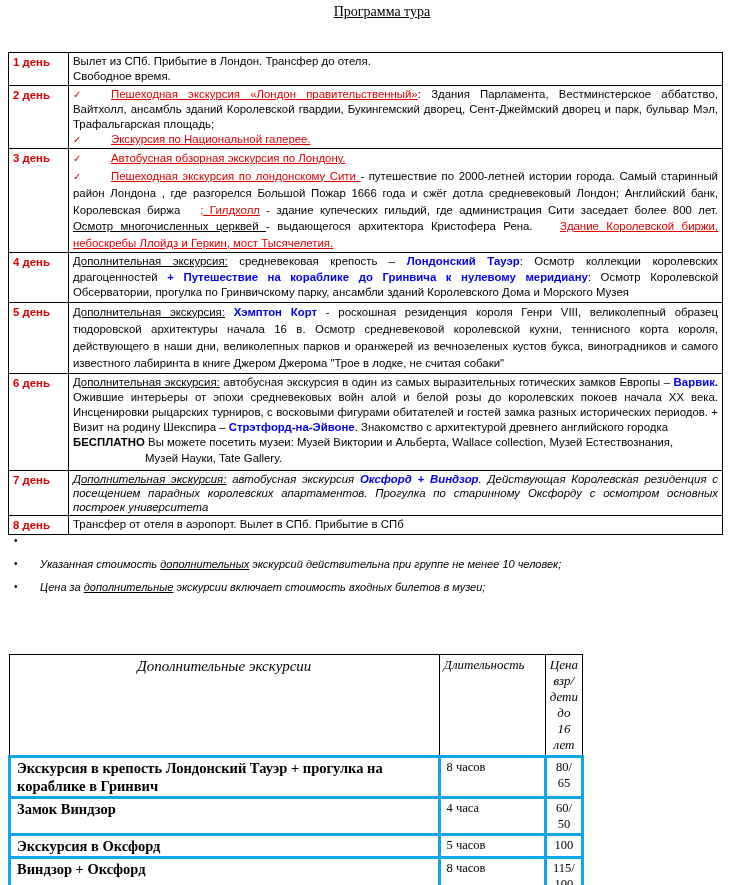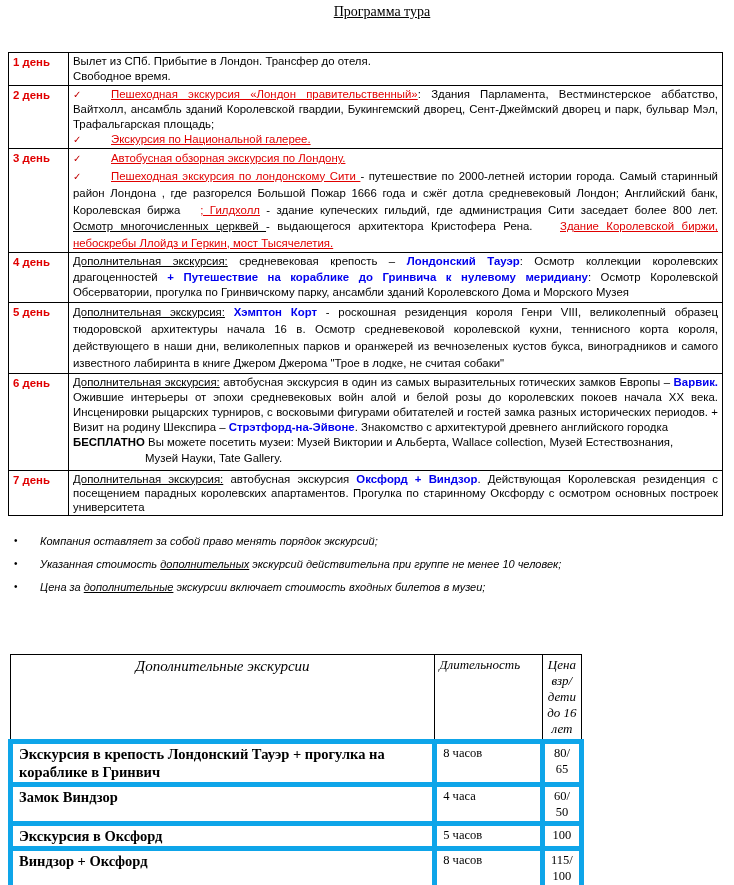--- a/index.html
+++ b/index.html
@@ -15,21 +15,21 @@
   #program td.desc { text-align:justify; }
   .red-u { color:#e00000; text-decoration:underline;padding-left:20px; }
   .u { text-decoration:underline; }
   .blue-b { color:#0000ee; font-weight:bold; }
   .check { color:#c00000; display:inline-block; width:18px; font-size:10px; }
   .indent { padding-left:72px; }
   .notes { position:absolute; left:14px; top:535px; font-family:"Liberation Sans", sans-serif; font-style:italic; font-size:11px; }
   .notes div { height:23px; position:relative; padding-left:26px; }
   .notes .bullet { position:absolute; left:0; top:0; font-style:normal; font-size:10px; }
   #extras { left:8px; top:654px; width:576px; font-family:"Liberation Serif", serif; }
-  #extras td { border:5px solid #0ea5e9; vertical-align:top; padding:1px 6px; }
+  #extras td { border:3px solid #0ea5e9; vertical-align:top; padding:1px 6px; }
   #extras th { border:1px solid #000; font-weight:normal; font-style:italic; vertical-align:top; padding:2px 4px; font-size:13px; line-height:16px; }
   #extras th.h-name { text-align:center; font-size:15px; padding-top:3px; }
   #extras th.h-dur { text-align:left; }
   #extras th.h-price { text-align:center; }
   #extras td.name { font-weight:bold; font-size:14.5px; line-height:18px; width:450px; }
   #extras td.dur { font-size:12.5px; width:93px; line-height:16px; }
   #extras td.price { font-size:12.5px; text-align:center; line-height:16px; }
 </style>
 </head>
 <body>
@@ -74,29 +74,33 @@
   <tr style="height:97px;">
     <td class="day">6 день</td>
     <td class="desc" style="line-height:15.2px;">
       <span class="u">Дополнительная экскурсия:</span><span> автобусная экскурсия в один из самых выразительных готических замков Европы – </span><span class="blue-b">Варвик.</span><span> Ожившие интерьеры от эпохи средневековых войн алой и белой розы до королевских покоев начала XX века. Инсценировки рыцарских турниров, с восковыми фигурами обитателей и гостей замка разных исторических периодов. + Визит на родину Шекспира – </span><span class="blue-b">Стрэтфорд-на-Эйвоне</span><span>. Знакомство с архитектурой древнего английского городка</span>
       <div style="text-align:left;"><b>БЕСПЛАТНО</b><span> Вы можете посетить музеи: Музей Виктории и Альберта, Wallace collection, Музей Естествознания,</span></div>
       <div class="indent">Музей Науки, Tate Gallery.</div>
     </td>
   </tr>
   <tr style="height:43px;">
     <td class="day">7 день</td>
-    <td class="desc" style="line-height:14px;">
+    <td class="desc" style="line-height:14px;font-style:italic;">
       <span class="u">Дополнительная экскурсия:</span><span> автобусная экскурсия </span><span class="blue-b">Оксфорд + Виндзор</span><span>. Действующая Королевская резиденция с посещением парадных королевских апартаментов. Прогулка по старинному Оксфорду с осмотром основных построек университета</span>
     </td>
+  </tr>
+  <tr style="height:19px;">
+    <td class="day">8 день</td>
+    <td class="desc">Трансфер от отеля в аэропорт. Вылет в СПб. Прибытие в СПб</td>
   </tr>
 </tbody>
   </table>
 
 <div class="notes">
-  <div><span class="bullet">•</span><span>Компания оставляет за собой право менять порядок экскурсий;</span></div>
+  <div><span class="bullet">•</span></div>
   <div><span class="bullet">•</span><span>Указанная стоимость </span><span class="u">дополнительных</span><span> экскурсий действительна при группе не менее 10 человек;</span></div>
   <div><span class="bullet">•</span><span>Цена за </span><span class="u">дополнительные</span><span> экскурсии включает стоимость входных билетов в музеи;</span></div>
 </div>
 
 <table id="extras">
   <tbody>
       <tr style="height:33px;">
     <th class="h-name">Дополнительные экскурсии</th>
     <th class="h-dur">Длительность</th>
     <th class="h-price">Цена взр/дети до 16 лет</th>

